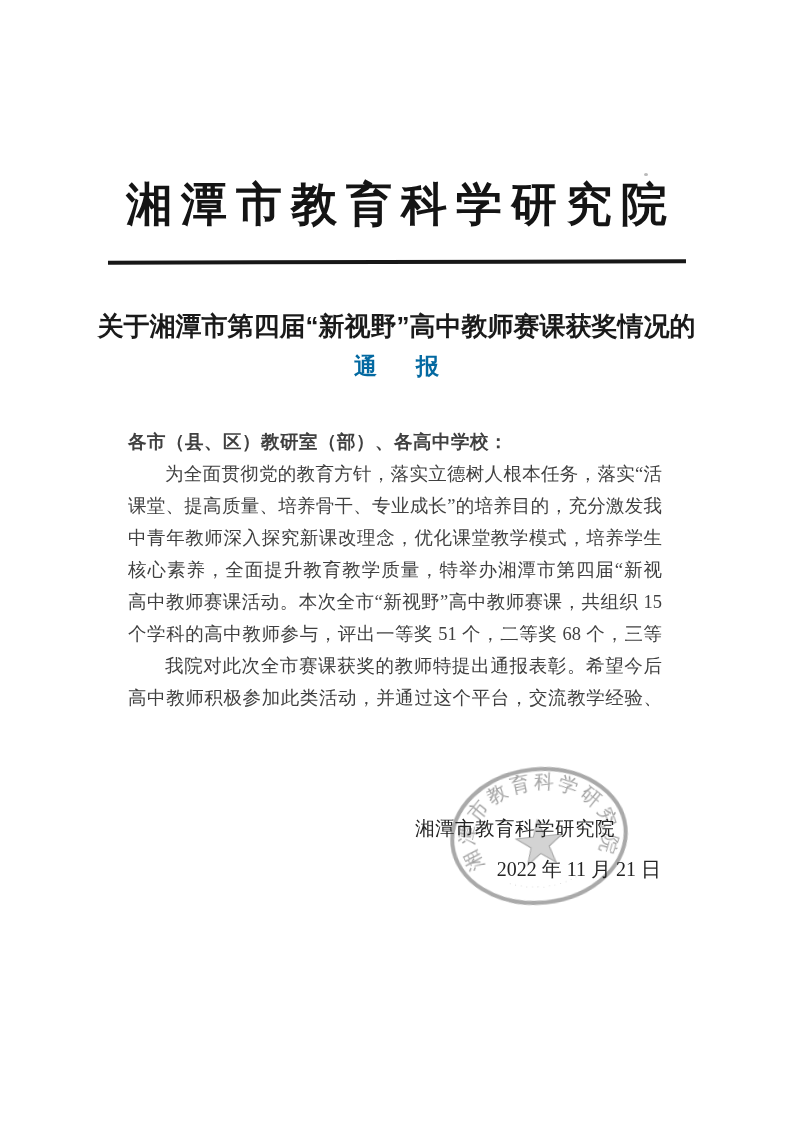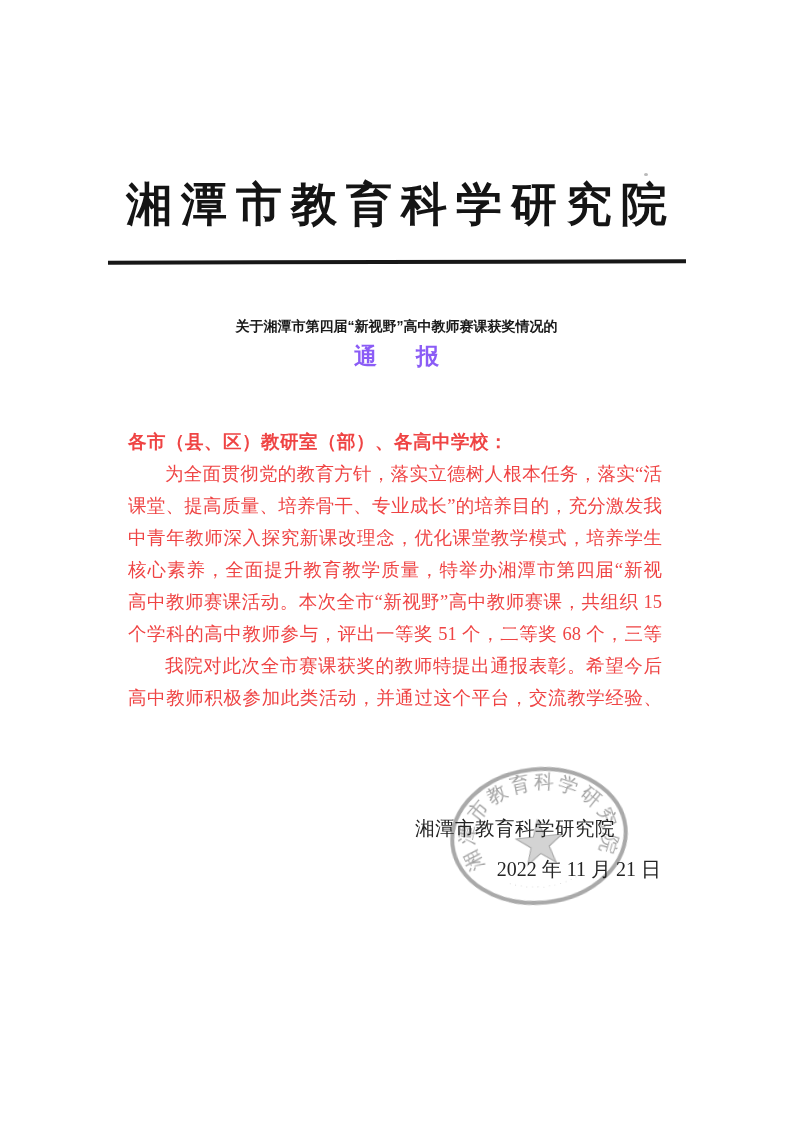--- a/index.html
+++ b/index.html
@@ -25,37 +25,37 @@
   .rule{
     position:absolute;top:260px;left:108px;width:578px;height:4px;
     background:#171717;
     transform:rotate(-0.15deg);
   }
   .doc-title{
     position:absolute;top:314px;left:0;width:100%;
     text-align:center;
     font-family:"Liberation Sans","DejaVu Sans",sans-serif;
     font-weight:bold;
-    font-size:14px;line-height:24px;
+    font-size:26px;line-height:24px;
     color:#1a1a1a;
     white-space:nowrap;
   }
   .doc-title2{
-    position:absolute;top:341px;left:0;width:100%;
+    position:absolute;top:351px;left:0;width:100%;
     text-align:center;
     font-family:"Liberation Sans","DejaVu Sans",sans-serif;
     font-weight:bold;
     font-size:23px;line-height:30px;
     letter-spacing:8px;text-indent:8px;
-    color:#8b5cf6;
+    color:#0369a1;
   }
   .body-block{
     position:absolute;top:426px;left:128px;width:534px;
     font-size:18.5px;line-height:32px;
-    color:#ef4444;
+    color:#404040;
   }
   .salutation{
     font-family:"Liberation Sans","DejaVu Sans",sans-serif;
     font-weight:bold;
     letter-spacing:0.5px;
   }
   .bline{height:32px;white-space:nowrap;}
   .jline{
     white-space:normal;
     text-align:justify;

